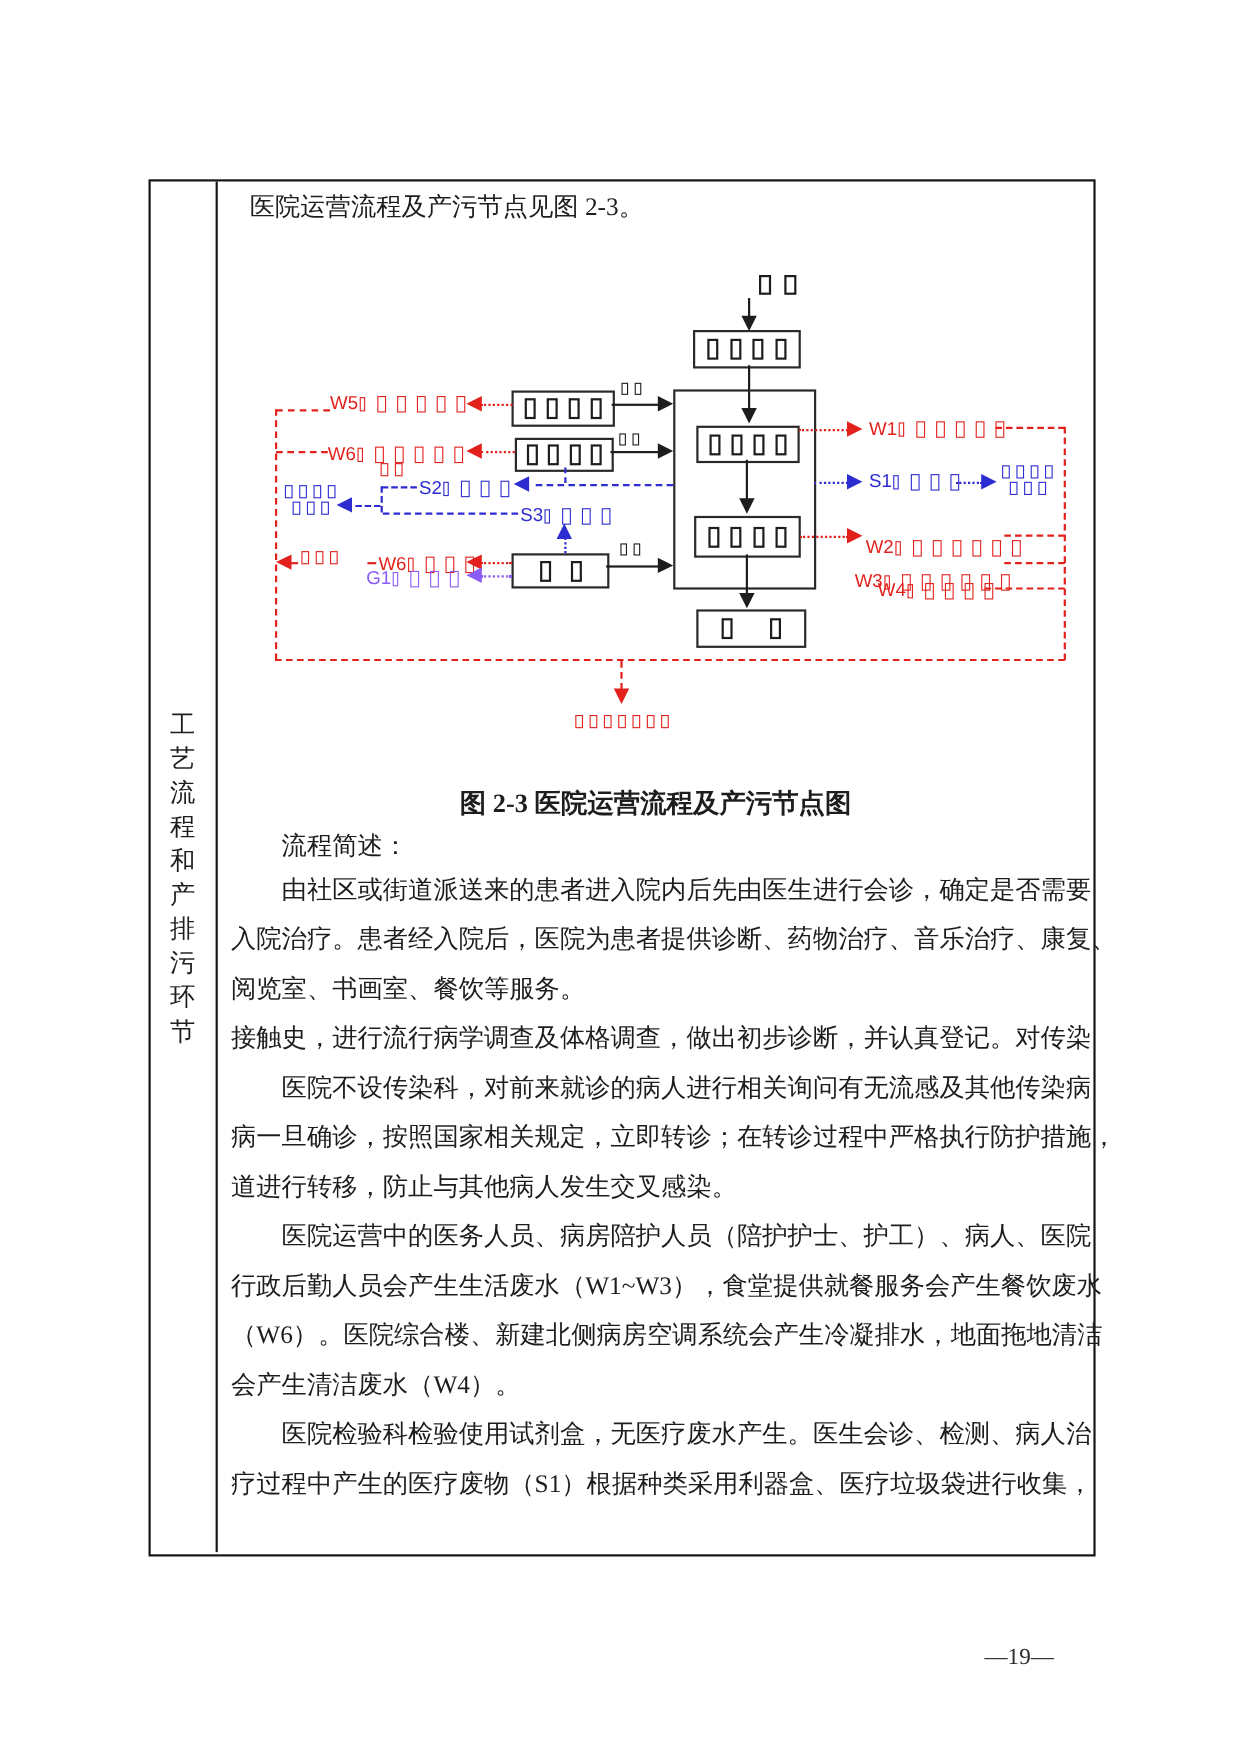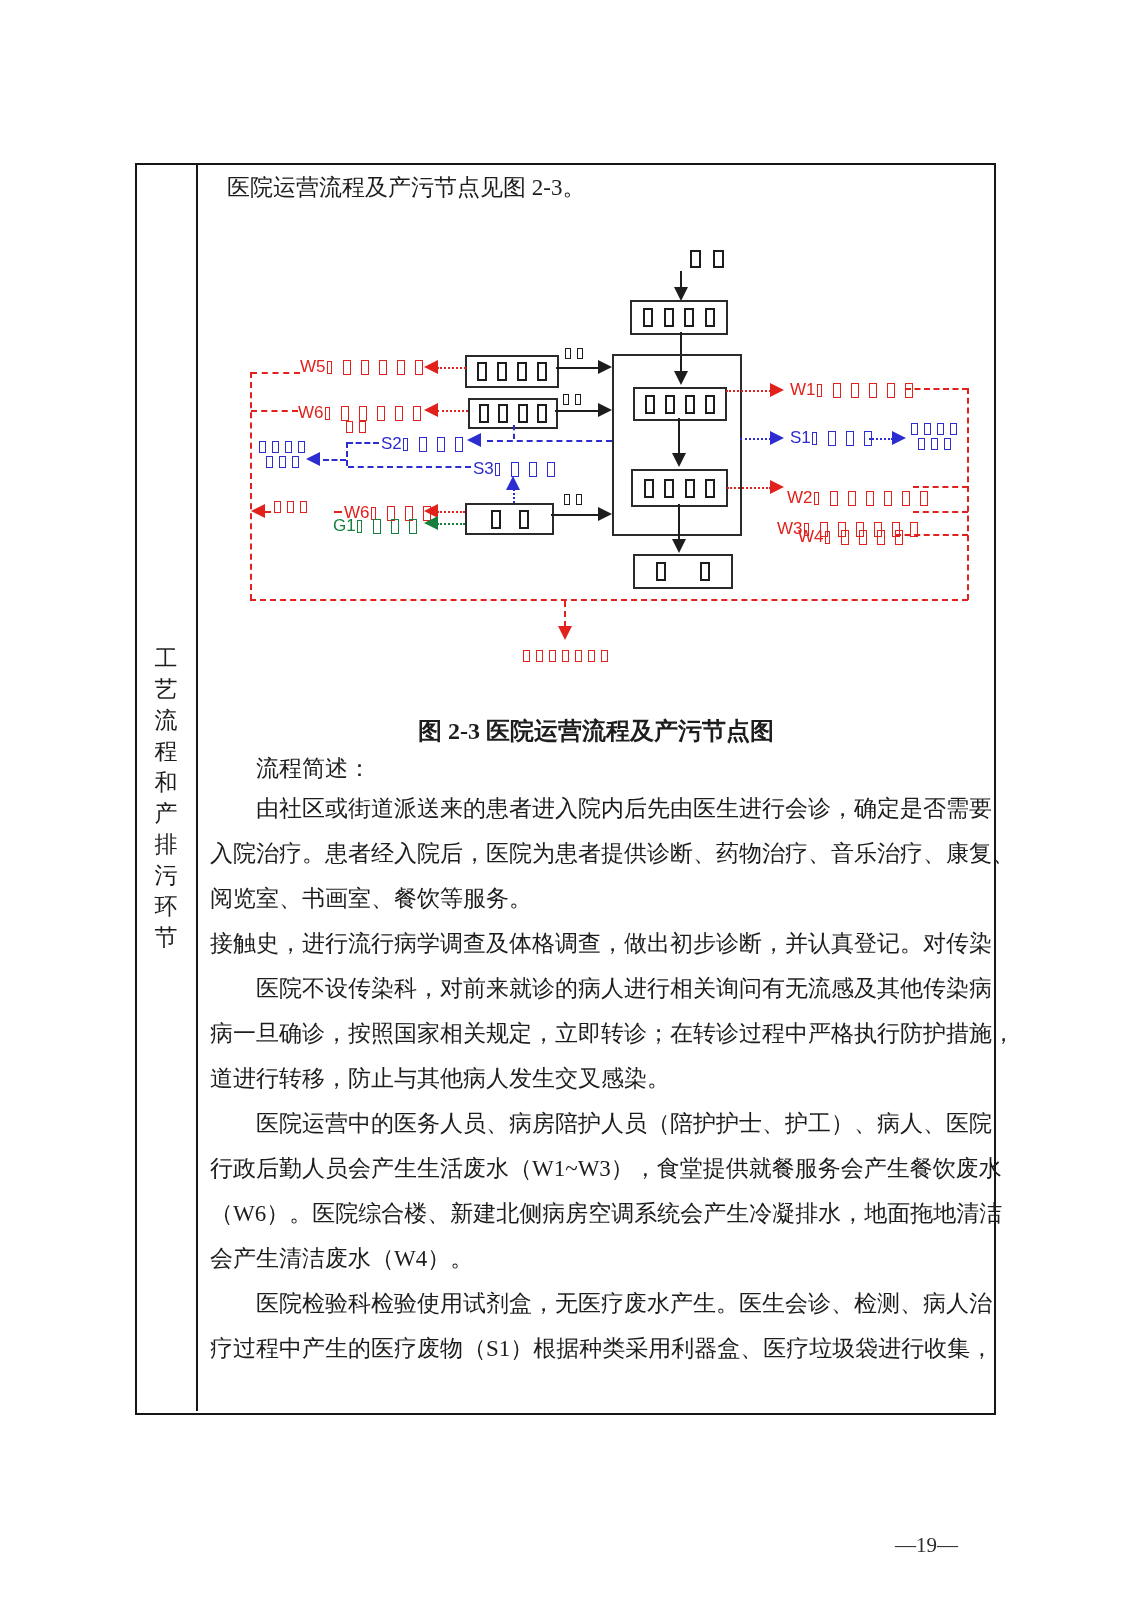--- a/index.html
+++ b/index.html
@@ -20,21 +20,21 @@
   
   .fbox{position:absolute;border:2px solid #2a2a2a;background:#fff;
         display:flex;align-items:center;justify-content:space-evenly;}
   .fbox.two{justify-content:center;column-gap:34px;}
   .fbox.two-n{justify-content:center;column-gap:18px;}
   .obox{position:absolute;border:2px solid #2a2a2a;}
   .hl{position:absolute;border-top:2px solid currentColor;height:0;}
   .vl{position:absolute;border-left:2px solid currentColor;width:0;}
   .dot{border-top-style:dotted;}  .dotv{border-left-style:dotted;}
   .dash{border-top-style:dashed;} .dashv{border-left-style:dashed;}
-  .red{color:#e2211c;} .blue{color:#2c2cd0;} .mag{color:#15803d;} .blk{color:#1d1d1d;}
+  .red{color:#e2211c;} .blue{color:#2c2cd0;} .mag{color:#8b5cf6;} .blk{color:#1d1d1d;}
   .ah{position:absolute;width:0;height:0;}
   .ah.r{border-top:7px solid transparent;border-bottom:7px solid transparent;border-left:14px solid currentColor;}
   .ah.l{border-top:7px solid transparent;border-bottom:7px solid transparent;border-right:14px solid currentColor;}
   .ah.d{border-left:7px solid transparent;border-right:7px solid transparent;border-top:14px solid currentColor;}
   .ah.u{border-left:7px solid transparent;border-right:7px solid transparent;border-bottom:14px solid currentColor;}
   .dlab{position:absolute;display:flex;align-items:center;
         font-family:"Liberation Sans",sans-serif;font-size:17px;white-space:nowrap;}
   .tf{display:inline-block;border:1.5px solid currentColor;}
   .run{display:inline-flex;align-items:center;}
   .run .tf{width:6px;height:13px;margin:0 5px;}
@@ -364,15 +364,15 @@
     <div class="zhline">病一旦确诊，按照国家相关规定，立即转诊；在转诊过程中严格执行防护措施，</div>
     <div class="zhline">道进行转移，防止与其他病人发生交叉感染。</div>
     <div class="zhline indent">医院运营中的医务人员、病房陪护人员（陪护护士、护工）、病人、医院</div>
     <div class="zhline">行政后勤人员会产生生活废水（W1~W3），食堂提供就餐服务会产生餐饮废水</div>
     <div class="zhline">（W6）。医院综合楼、新建北侧病房空调系统会产生冷凝排水，地面拖地清洁</div>
     <div class="zhline">会产生清洁废水（W4）。</div>
     <div class="zhline indent">医院检验科检验使用试剂盒，无医疗废水产生。医生会诊、检测、病人治</div>
     <div class="zhline">疗过程中产生的医疗废物（S1）根据种类采用利器盒、医疗垃圾袋进行收集，</div>
   </div>
 
-  <div class="abs pagenum" style="left:895px;top:1494px;margin-top:39px;">—19—</div>
+  <div class="abs pagenum" style="left:895px;top:1494px;">—19—</div>
 
 </div>
 
 </body></html>

